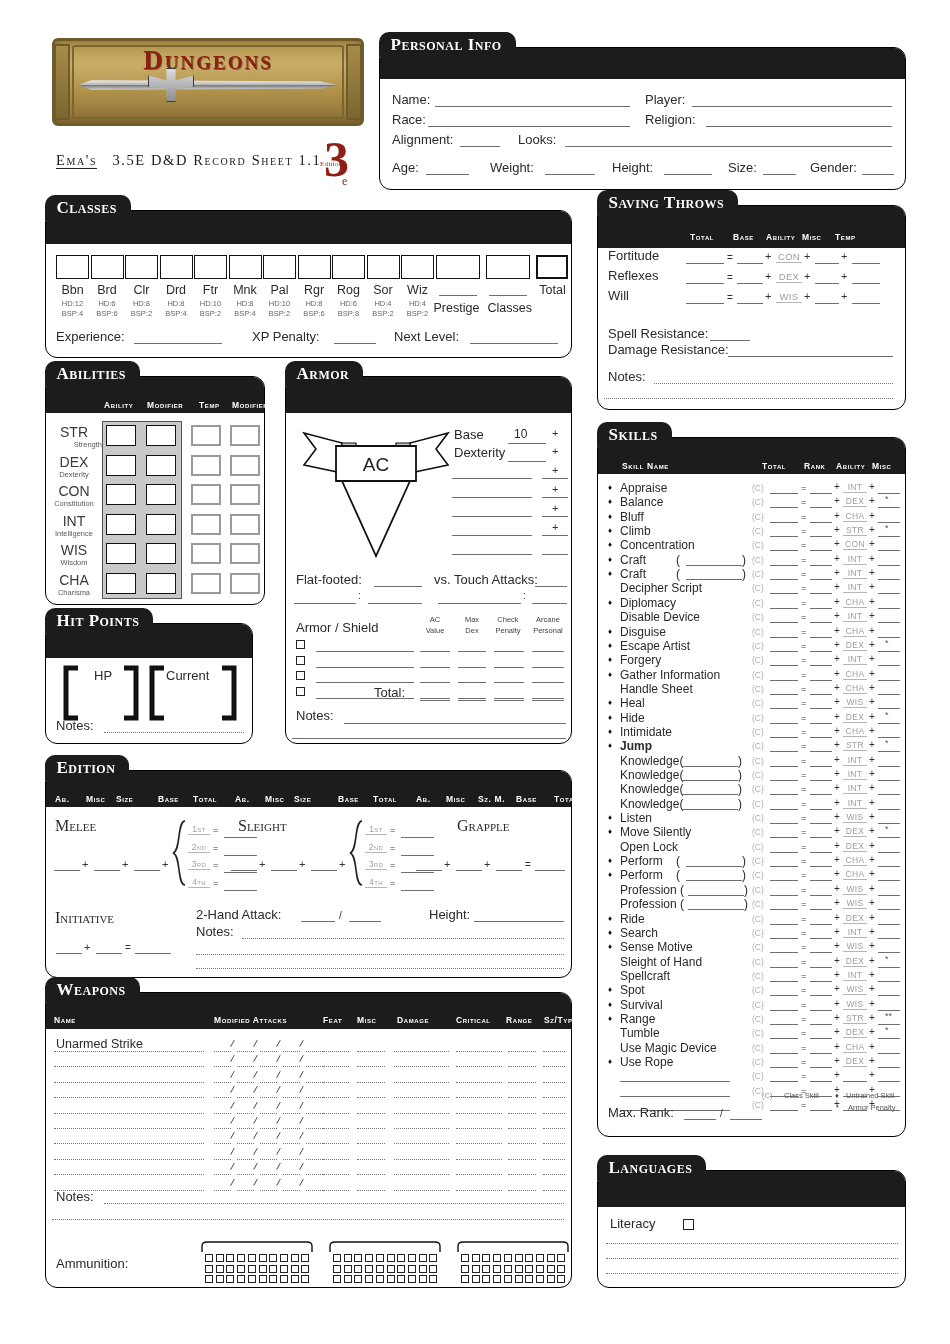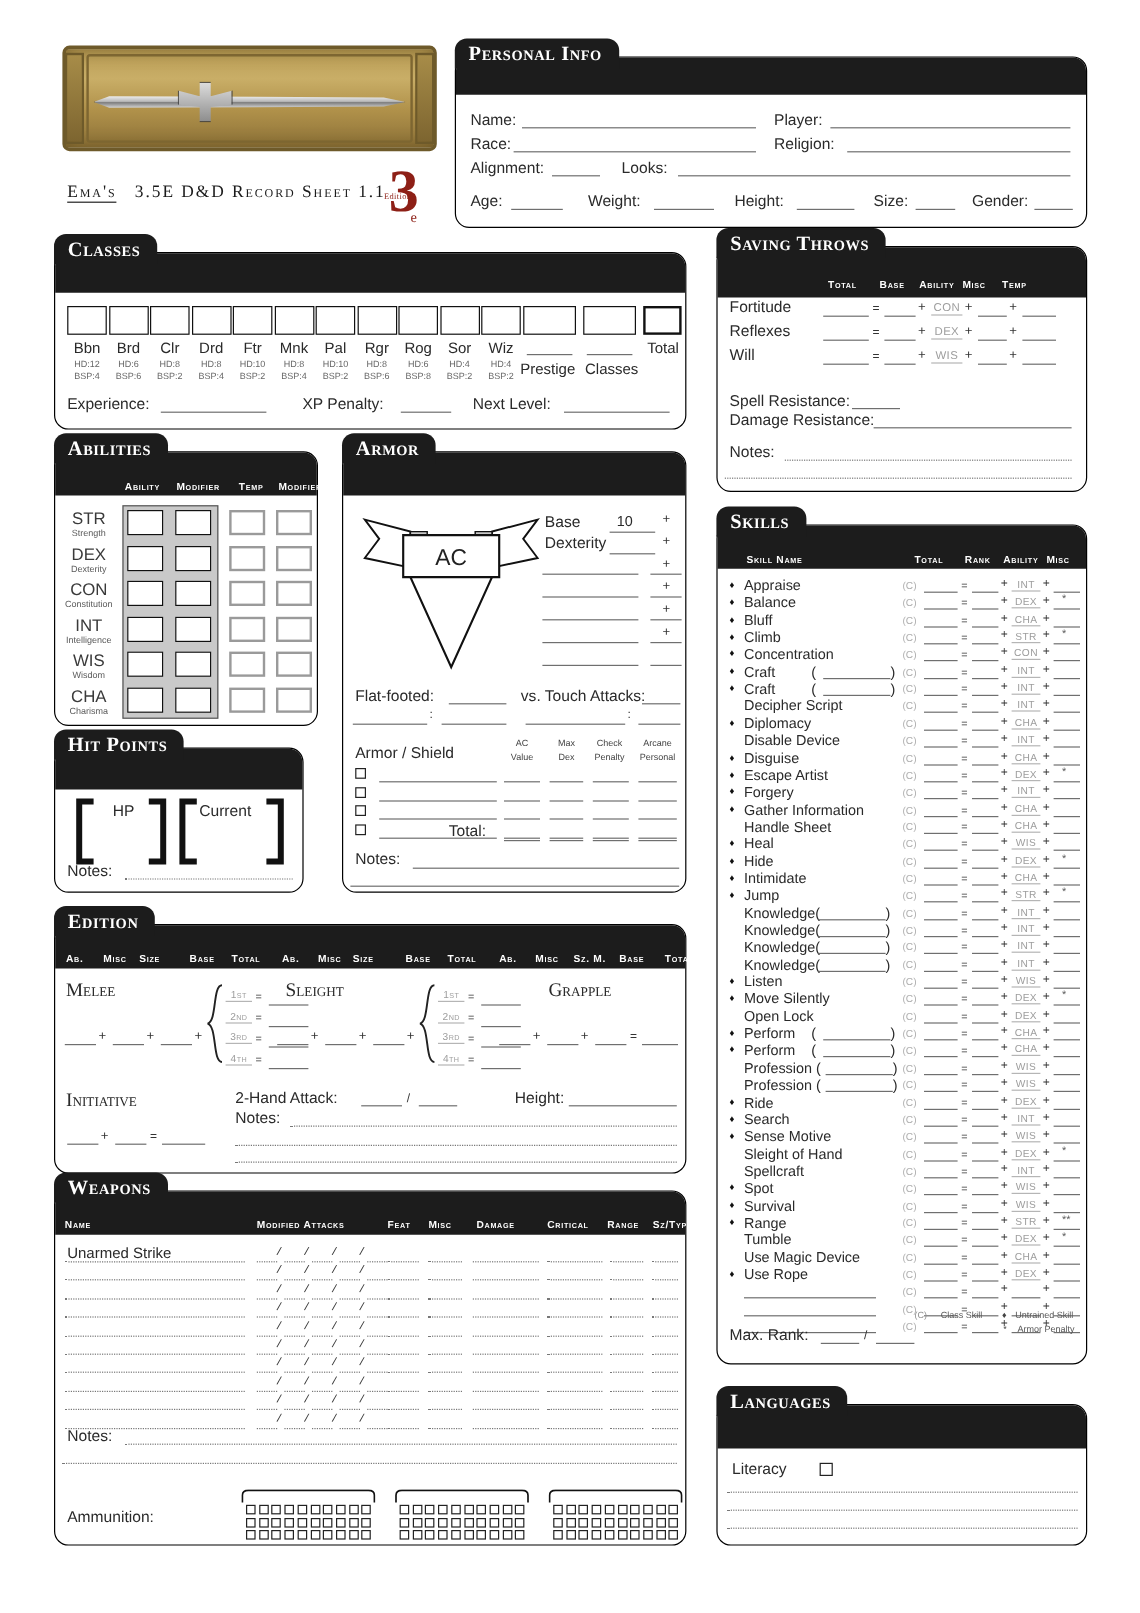--- a/index.html
+++ b/index.html
@@ -124,20 +124,21 @@
   #edition-mark .suf  { position:absolute; left:22px; top:34px; font-size:12px; }
 </style>
 </head>
 <body>
 
 <div id="logo-block">
   <div class="logo-plate"></div>
   <div class="logo-notch" style="left:2px"></div>
   <div class="logo-notch" style="right:2px"></div>
   <div class="logo-inner"></div>
+  <div class="logo-word" id="logo-dungeons">Dungeons</div>
   <div class="sword"></div>
   <div class="hilt"></div>
 </div>
 
 <div id="sheet-title">
   <span class="u">Ema's</span>
   <span style="padding-left:10px">3.5E D&amp;D Record Sheet 1.1</span>
 </div>
 <div id="edition-mark">
   <span class="big3">3</span>
@@ -294,21 +295,21 @@
 <div class="panel" id="p-abilities" style="left:45px; top:376px; width:220px; height:229px;">
   <div class="hdr" style="height:36px;"></div>
   <div class="tab">Abilities</div>
   <div class="colhdr" style="left:58px;  top:23px;">Ability</div>
   <div class="colhdr" style="left:101px; top:23px;">Modifier</div>
   <div class="colhdr" style="left:153px; top:23px;">Temp</div>
   <div class="colhdr" style="left:186px; top:23px;">Modifier</div>
   <div style="position:absolute; left:56px; top:44px; width:80px; height:178px; background:#c9c9c9; border:1.5px solid #555;"></div>
   <div id="abilities-rows">
       <div class="lbl" style="left:4px;top:47px;width:48px;text-align:center;font-size:14px;color:#3a3a3a;">STR</div>
-      <div class="lbl-xs" style="left:0px;top:63px;width:56px;text-align:center;color:#5a5a5a;">Strength</div>
+      <div class="lbl-xs" style="left:0px;top:63px;width:56px;text-align:right;color:#5a5a5a;">Strength</div>
       <div class="box" style="left:60px;top:48px;width:30px;height:21px;"></div>
       <div class="box" style="left:100px;top:48px;width:30px;height:21px;"></div>
       <div class="gbox" style="left:145px;top:48px;width:30px;height:21px;"></div>
       <div class="gbox" style="left:184px;top:48px;width:30px;height:21px;"></div>
       <div class="lbl" style="left:4px;top:76.5px;width:48px;text-align:center;font-size:14px;color:#3a3a3a;">DEX</div>
       <div class="lbl-xs" style="left:0px;top:92.5px;width:56px;text-align:center;color:#5a5a5a;">Dexterity</div>
       <div class="box" style="left:60px;top:77.5px;width:30px;height:21px;"></div>
       <div class="box" style="left:100px;top:77.5px;width:30px;height:21px;"></div>
       <div class="gbox" style="left:145px;top:77.5px;width:30px;height:21px;"></div>
       <div class="gbox" style="left:184px;top:77.5px;width:30px;height:21px;"></div>
@@ -1031,21 +1032,21 @@
       <div class="lbl" style="left:22px;top:286.95px;font-size:12px;">Intimidate</div>
       <div class="cmark" style="left:154px;top:288.95px;">(C)</div>
       <div class="rule" style="left:172px;top:298.95px;width:28px;"></div>
       <div class="eq" style="left:203px;top:288.95px;font-size:9px;">=</div>
       <div class="rule" style="left:212px;top:298.95px;width:22px;"></div>
       <div class="plus" style="left:236px;top:286.95px;font-size:10px;">+</div>
       <div class="abil-tag" style="left:245px;top:287.95px;width:24px;font-size:8.5px;">CHA</div>
       <div class="plus" style="left:271px;top:286.95px;font-size:10px;">+</div>
       <div class="rule" style="left:280px;top:298.95px;width:22px;"></div>
       <div class="diamond" style="left:10px;top:303.3px;">♦</div>
-      <div class="lbl" style="left:22px;top:301.3px;font-size:12px;">Jump</div>
+      <div class="lbl" style="left:22px;top:301.3px;font-size:12px;font-weight:bold;">Jump</div>
       <div class="cmark" style="left:154px;top:303.3px;">(C)</div>
       <div class="rule" style="left:172px;top:313.3px;width:28px;"></div>
       <div class="eq" style="left:203px;top:303.3px;font-size:9px;">=</div>
       <div class="rule" style="left:212px;top:313.3px;width:22px;"></div>
       <div class="plus" style="left:236px;top:301.3px;font-size:10px;">+</div>
       <div class="abil-tag" style="left:245px;top:302.3px;width:24px;font-size:8.5px;">STR</div>
       <div class="plus" style="left:271px;top:301.3px;font-size:10px;">+</div>
       <div class="rule" style="left:280px;top:313.3px;width:22px;"></div>
       <div class="star" style="left:287px;top:300.3px;">*</div>
       <div class="lbl" style="left:22px;top:315.65px;font-size:12px;">Knowledge(</div>

